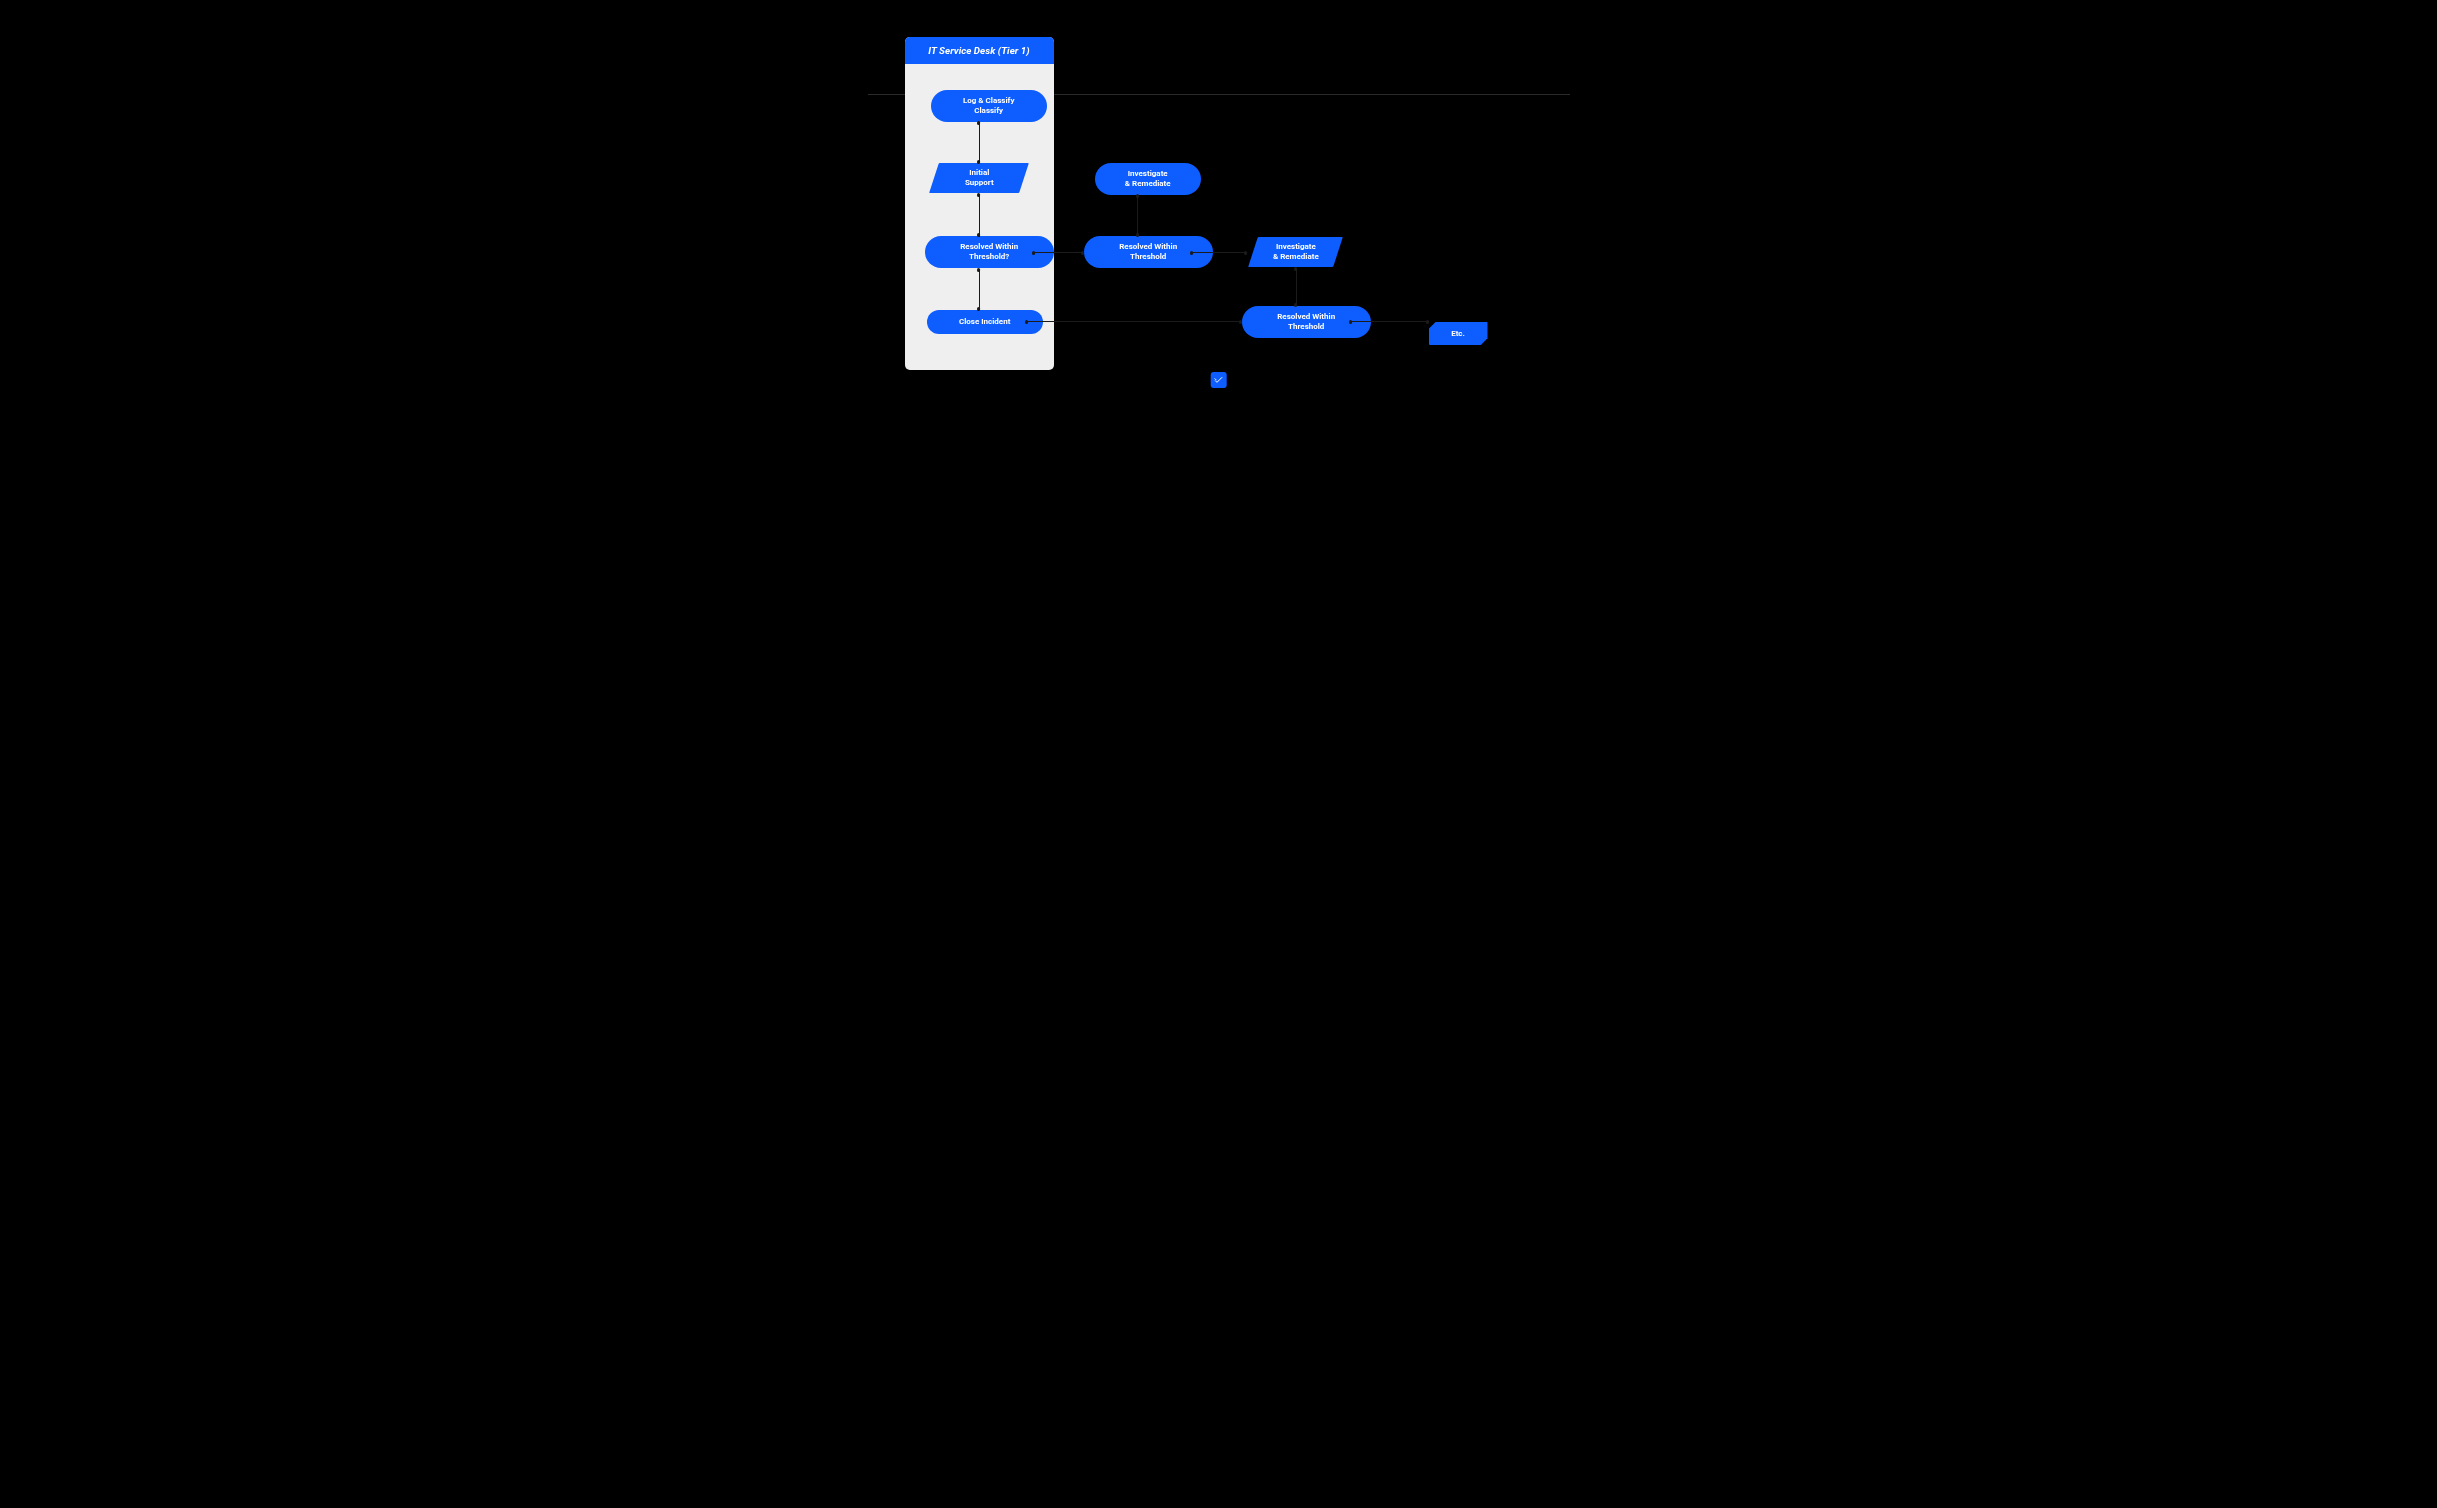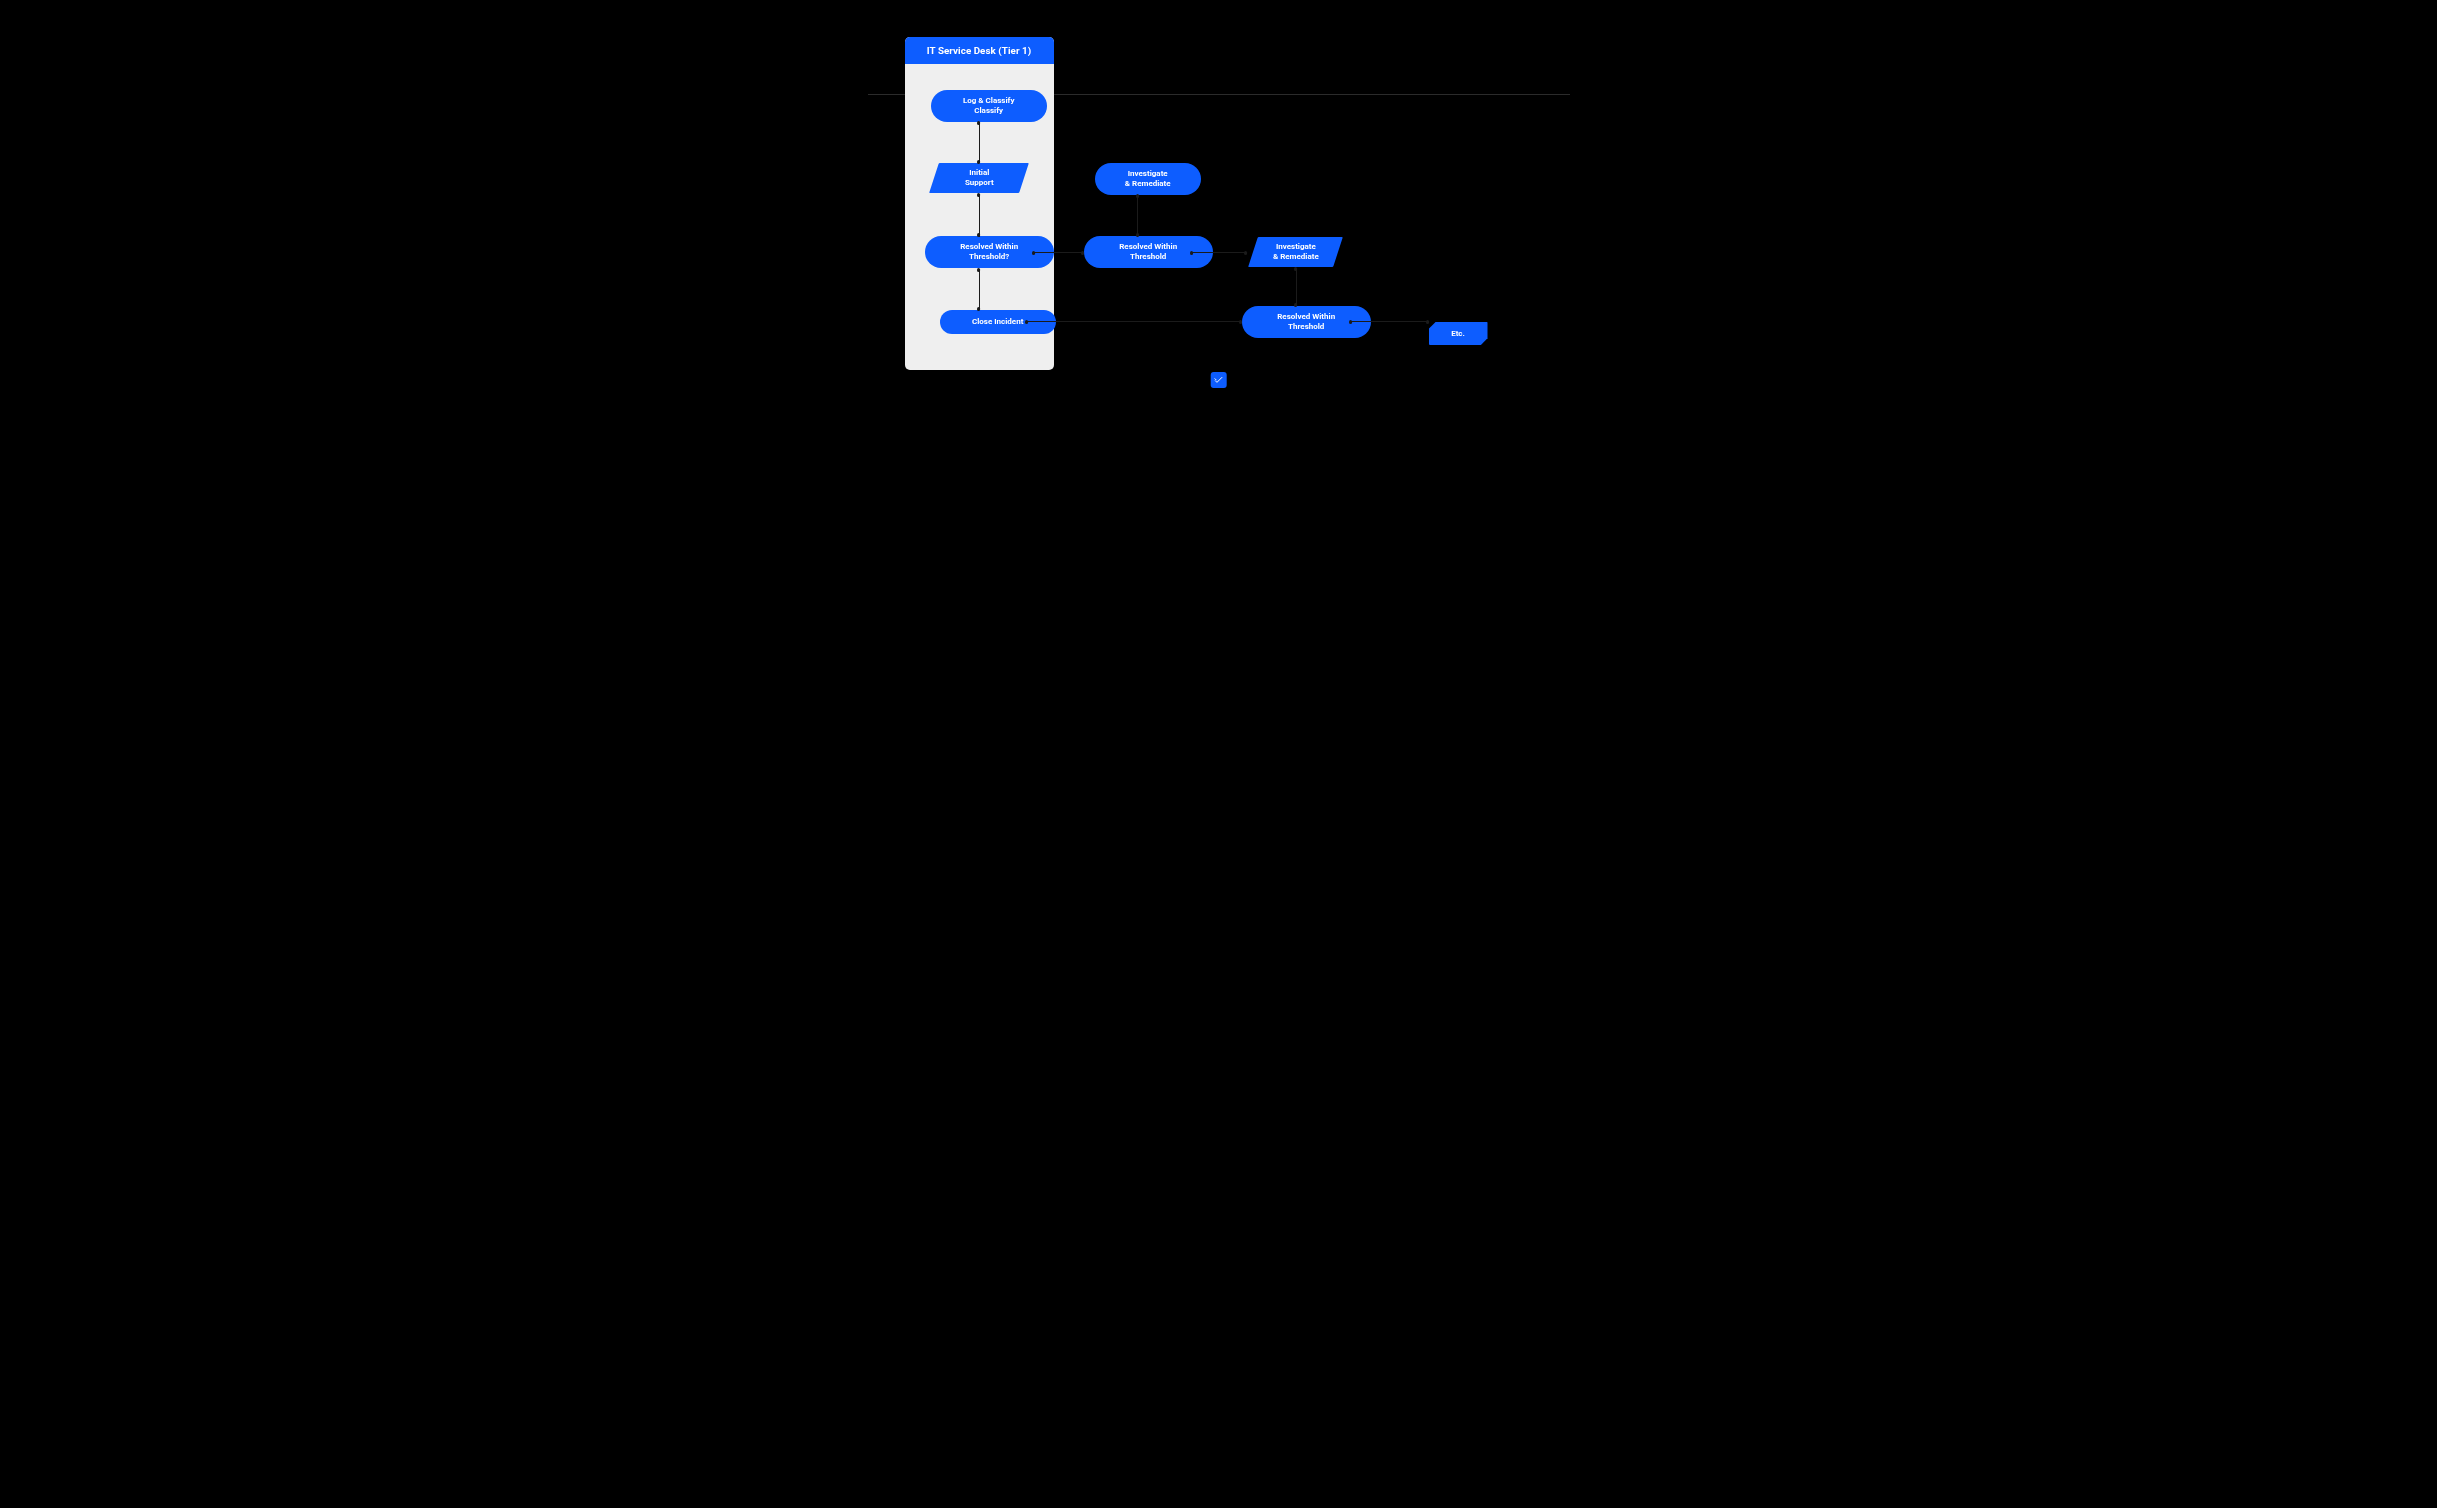--- a/index.html
+++ b/index.html
@@ -28,20 +28,21 @@
     position:absolute;left:0;right:0;top:94px;height:0;
     border-top:0.5px solid #2b2b2b;
   }
   
   .lane{
     position:absolute;top:37px;height:333px;width:149px;
     background:var(--lane-bg);
     border-radius:4.9px;
     box-shadow:0 1px 2px rgba(0,0,0,.5);
     overflow:visible;
+    font-style:italic;
   }
   .lane-header{
     position:absolute;left:0;right:0;top:0;height:27px;
     background:var(--blue);
     border-radius:4.9px 4.9px 0 0;
     display:flex;align-items:center;justify-content:center;
     color:var(--text-white);
     font-weight:700;font-size:9.8px;letter-spacing:0.05px;
     text-align:center;
   }
@@ -120,21 +121,21 @@
     </span>
   </div>
 
   <div class="shape pill" style="left:57px;top:236px;width:108px;height:32px;">
     <span>
       <span>Resolved Within</span><br>
       <span>Threshold?</span>
     </span>
   </div>
 
-  <div class="shape pill" style="left:72px;top:310px;width:95px;height:24.4px;">
+  <div class="shape pill" style="left:59px;top:310px;width:95px;height:24.4px;">
     <span>Close Incident</span>
   </div>
 
   <div class="shape pill" style="left:227px;top:163px;width:85px;height:32px;">
     <span>
       <span>Investigate</span><br>
       <span>&amp; Remediate</span>
     </span>
   </div>
 

